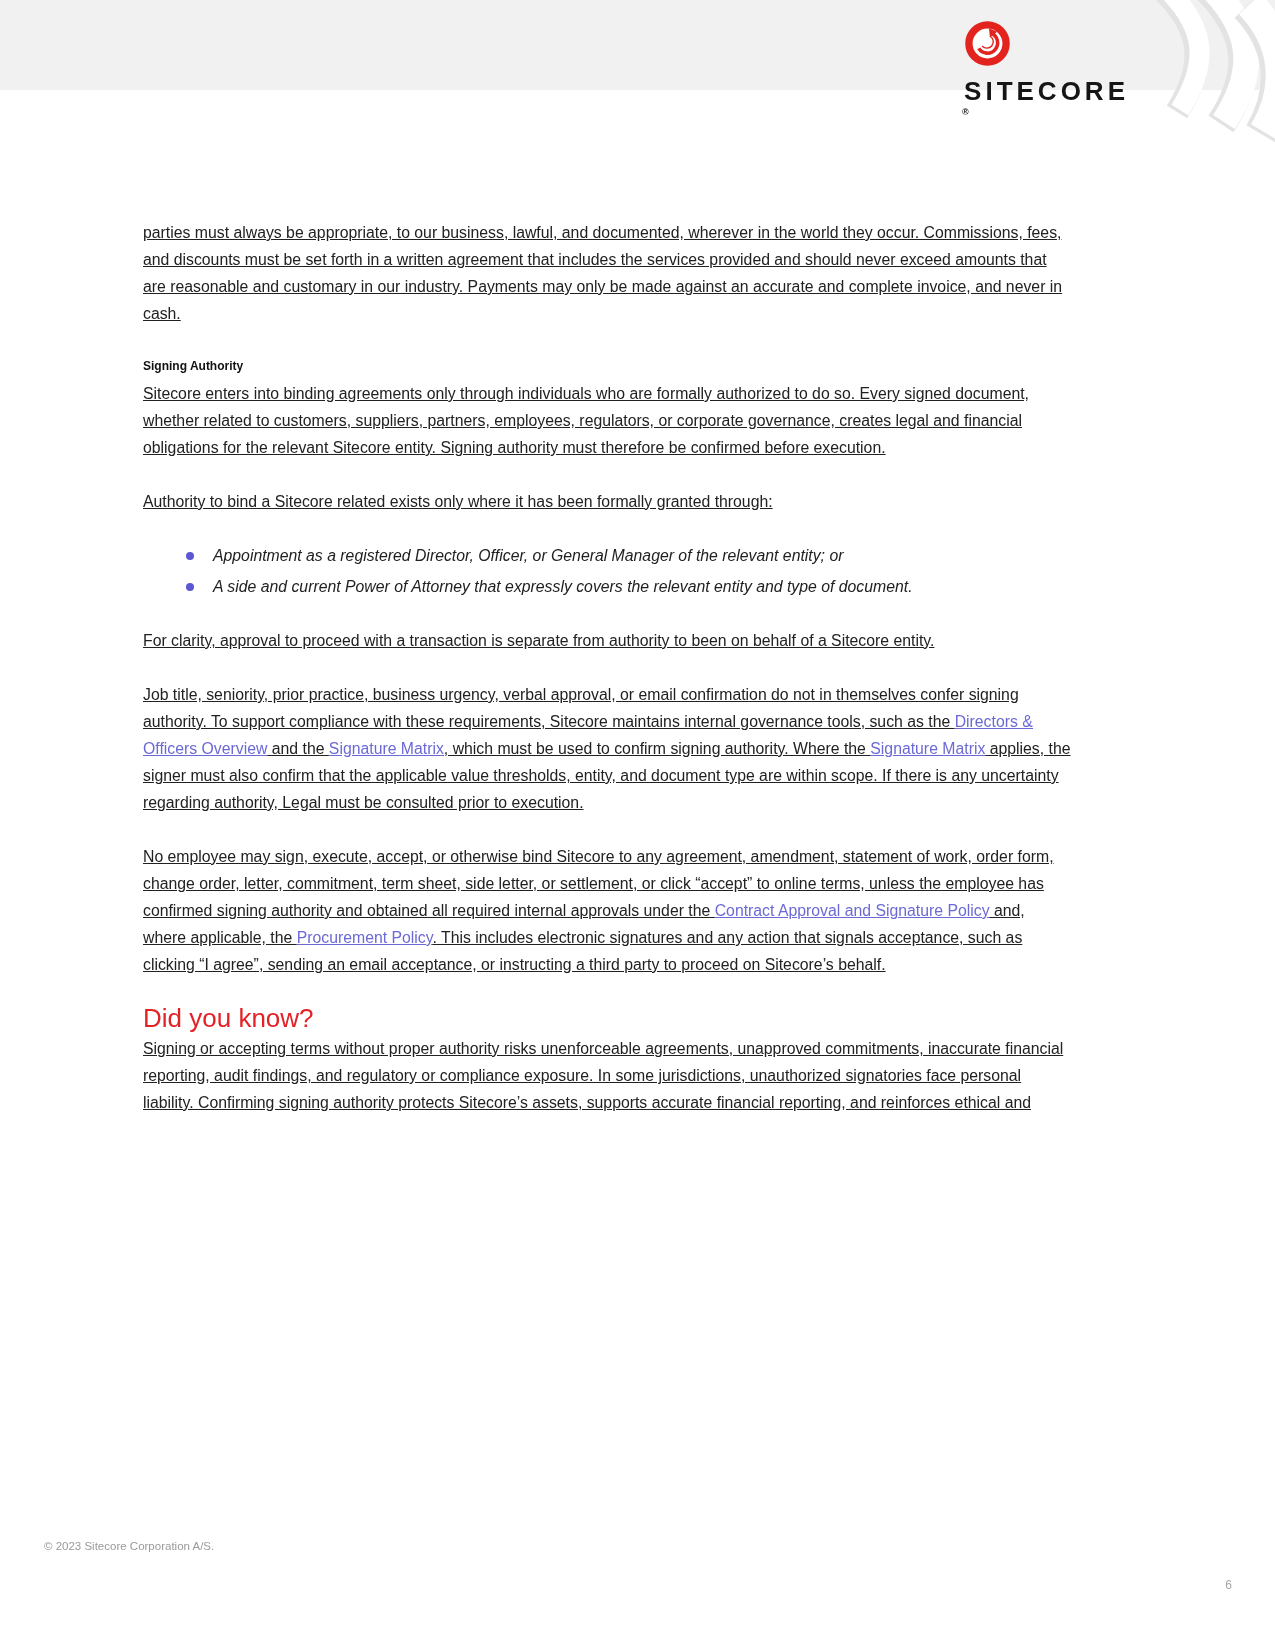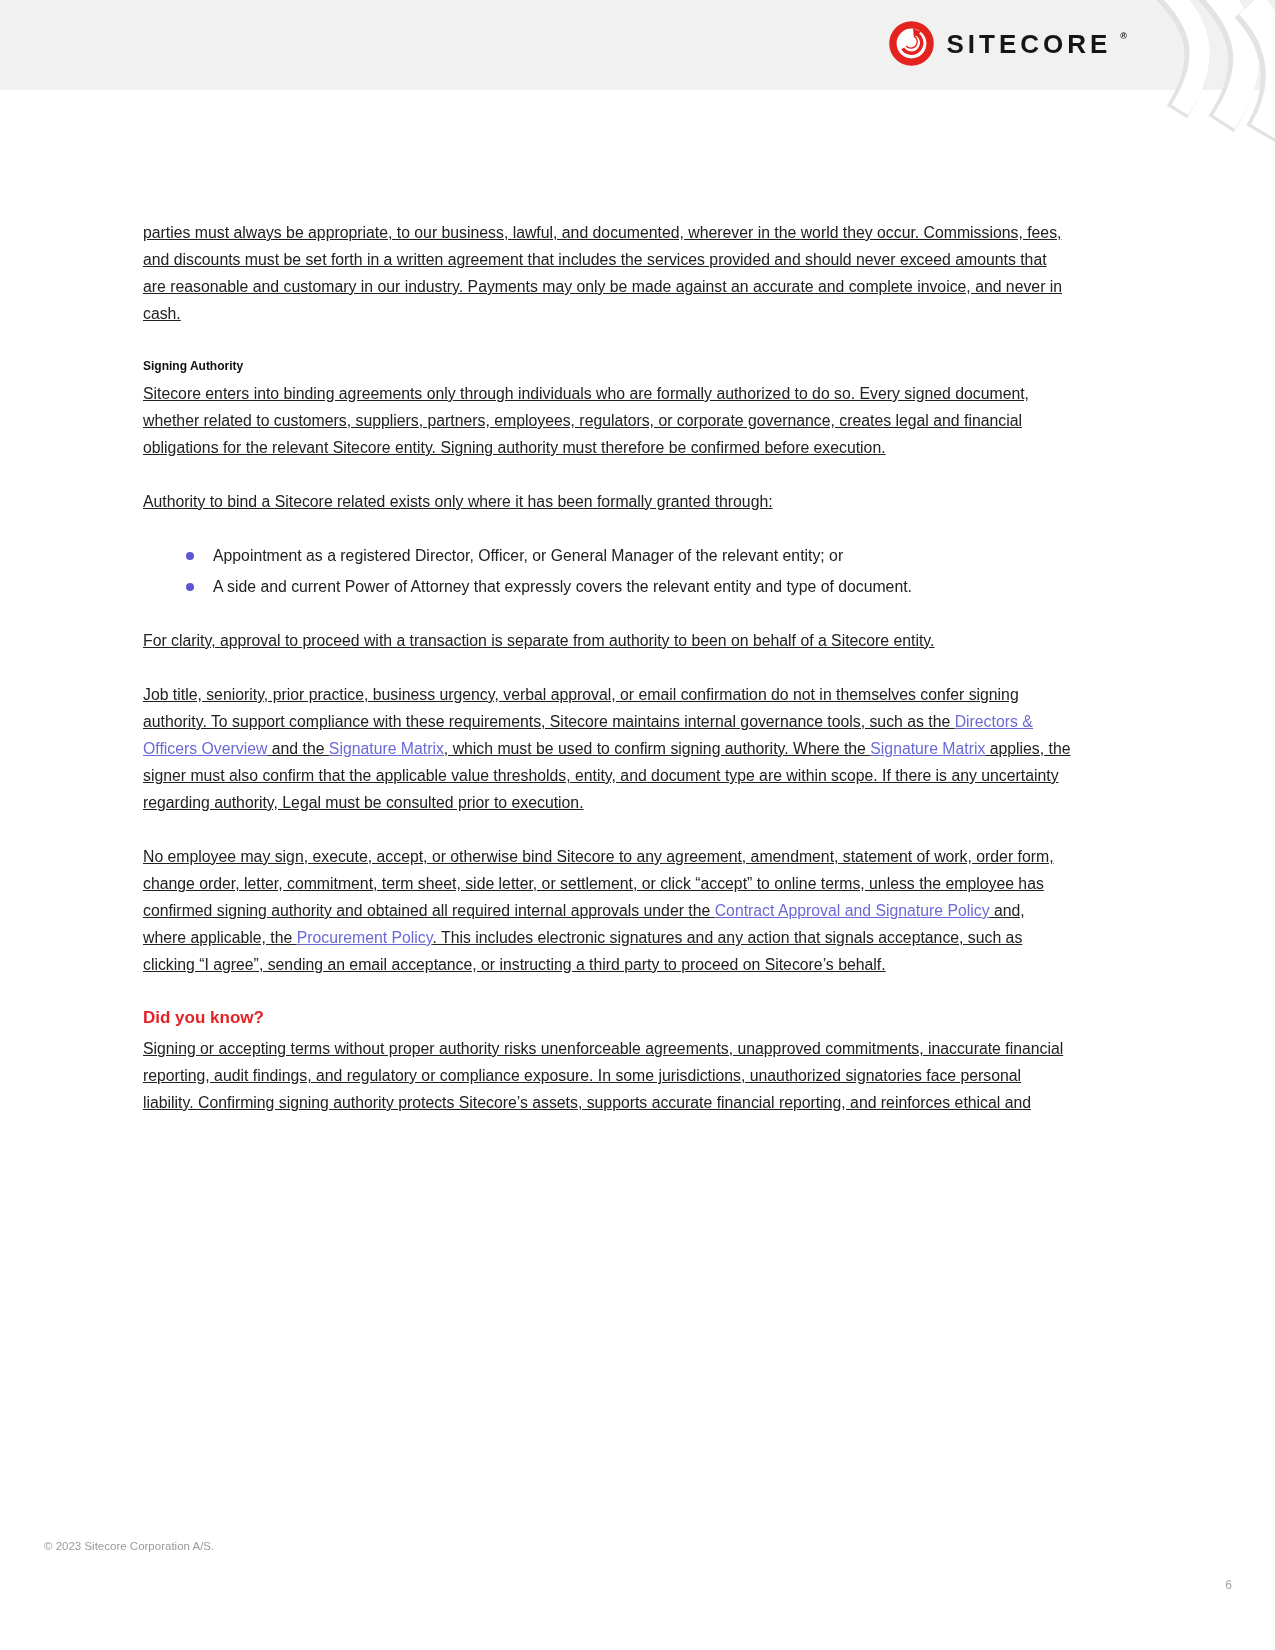--- a/index.html
+++ b/index.html
@@ -17,21 +17,21 @@
     width:1275px;height:90px;
     background:#f1f1f2;
   }
   .swoosh{
     position:absolute;top:0;right:0;
     width:210px;height:150px;
     pointer-events:none;
   }
   .logo{
     position:absolute;top:20px;right:146px;
-    display:flex;align-items:center;gap:11px;
+    display:flex;gap:11px;flex-direction:column;
   }
   .logo-icon{display:block;}
   .wordmark{
     font-size:26px;
     font-weight:bold;
     letter-spacing:4px;
     color:#161616;
     line-height:1;
   }
   .tm{
@@ -51,30 +51,31 @@
   }
   .content p{margin:1px 0 27px 0;text-decoration:underline;}
   h2.section{
     font-size:12px;
     font-weight:bold;
     color:#111111;
     margin:4px 0 2px 0;
     line-height:24px;
   }
   h2.callout{
-    font-size:17px;
-    font-weight:bold;
+    font-size:26px;
+    font-weight:normal;
     color:#e32226;
     margin:7px 0 4px 0;
     line-height:26px;
   }
   ul.plain{
     list-style:none;
     margin:8px 0 27px 0;
     padding:0;
+    font-style:italic;
   }
   ul.plain li{
     position:relative;
     padding-left:70px;
     margin-bottom:4px;
   }
   .bullet-dot{
     position:absolute;
     left:43px;top:10px;
     width:8px;height:8px;

